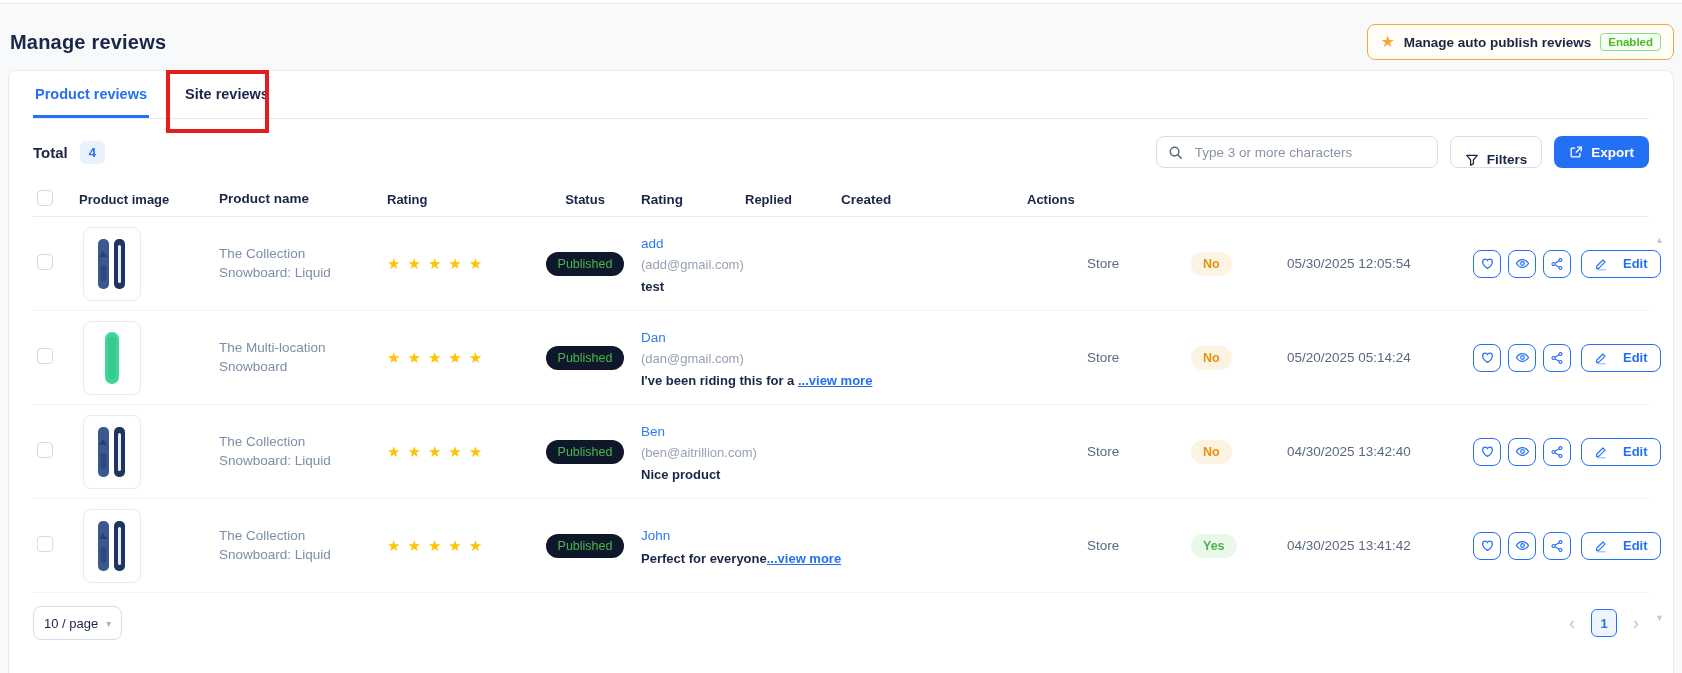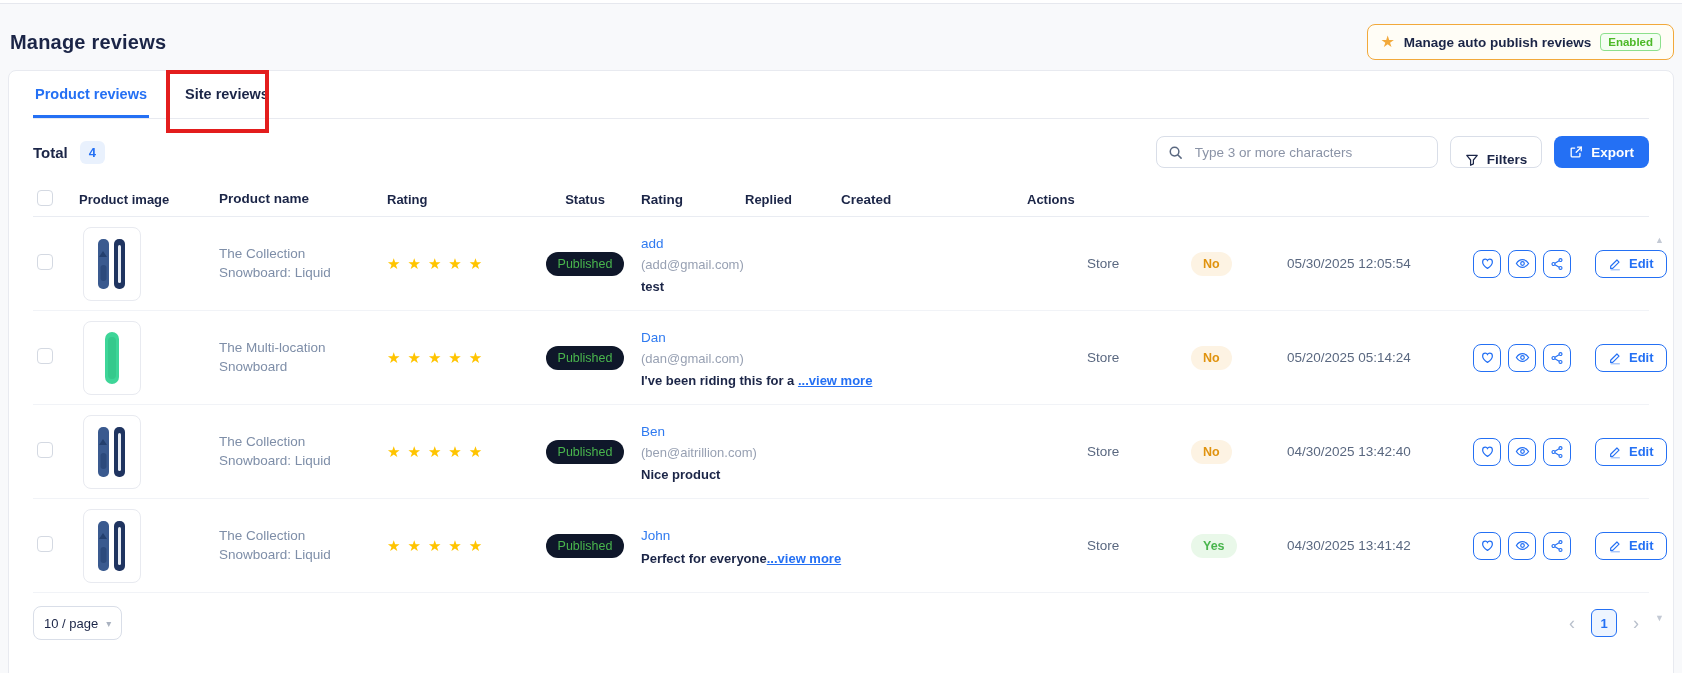--- a/index.html
+++ b/index.html
@@ -102,21 +102,21 @@
   .email { color:#98a1b3; font-size:13px; margin-top:5px; }
   .rtext { color:#1b2547; font-size:13px; font-weight:bold; margin-top:7px; }
   .rtext .more { color:#2470f4; text-decoration:underline; cursor:pointer; font-weight:bold; }
 
   .icbtn {
     width:28px; height:28px; border:1.5px solid #2470f4; border-radius:8px; background:#fff;
     display:flex; align-items:center; justify-content:center; cursor:pointer; padding:0;
   }
   .editbtn {
     height:28px; border:1.5px solid #2470f4; border-radius:8px; background:#fff; cursor:pointer;
-    display:flex; align-items:center; gap:7px; padding:0 12px; margin-left:17px;
+    display:flex; align-items:center; gap:15px; padding:0 12px; margin-left:3px;
     color:#2470f4; font-size:13px; font-weight:bold; font-family:inherit;
   }
 
   
   .pager { display:flex; align-items:center; margin-top:13px; }
   .page-size {
     display:flex; align-items:center; gap:8px; height:28px; padding:16px 10px;
     border:1px solid #d9dee8; border-radius:8px; background:#fff; cursor:pointer;
     font-size:13px; color:#1b2547;
   }

